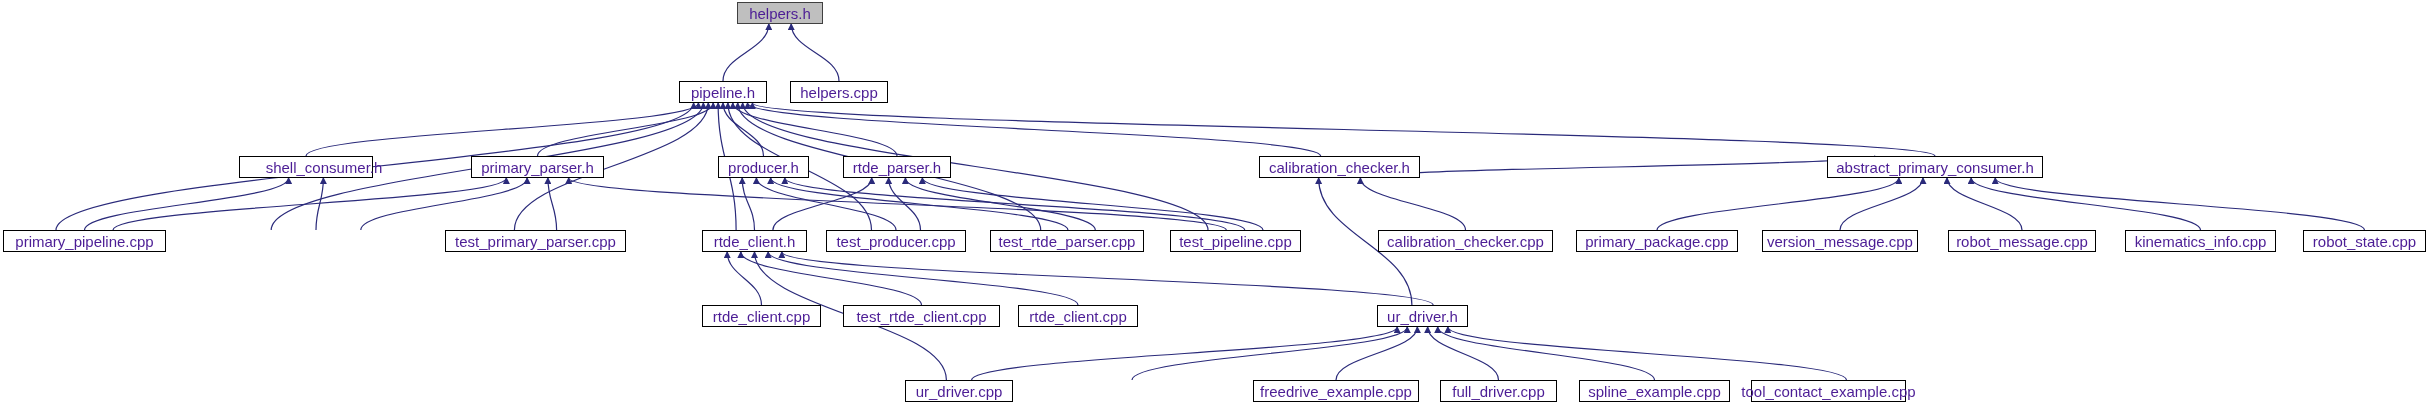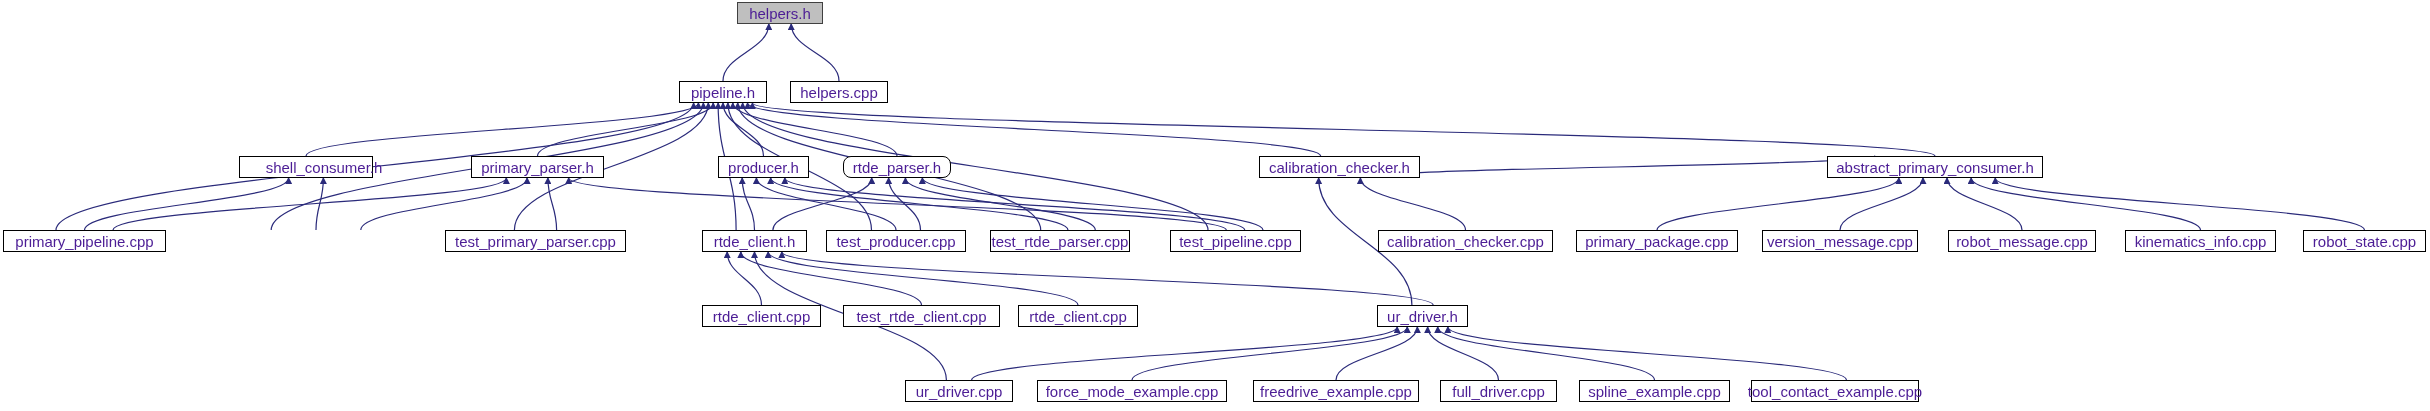--- a/index.html
+++ b/index.html
@@ -104,42 +104,42 @@
     </div>
     <div class="node" style="left: 239px; top: 156px; width: 134px; padding-left: 36px;">
       <span class="lbl">shell_consumer.h</span>
     </div>
     <div class="node" style="left: 471px; top: 156px; width: 133px;">
       <span class="lbl">primary_parser.h</span>
     </div>
     <div class="node" style="left: 718px; top: 156px; width: 91px;">
       <span class="lbl">producer.h</span>
     </div>
-    <div class="node" style="left: 843px; top: 156px; width: 108px; border-radius: 8px;">
+    <div class="node" style="left: 843px; top: 156px; width: 108px;">
       <span class="lbl">rtde_parser.h</span>
     </div>
     <div class="node" style="left: 1259px; top: 156px; width: 161px;">
       <span class="lbl">calibration_checker.h</span>
     </div>
     <div class="node" style="left: 1827px; top: 156px; width: 216px;">
       <span class="lbl">abstract_primary_consumer.h</span>
     </div>
     <div class="node" style="left: 3px; top: 230px; width: 163px;">
       <span class="lbl">primary_pipeline.cpp</span>
     </div>
     <div class="node" style="left: 445px; top: 230px; width: 181px;">
       <span class="lbl">test_primary_parser.cpp</span>
     </div>
     <div class="node" style="left: 702px; top: 230px; width: 105px;">
       <span class="lbl">rtde_client.h</span>
     </div>
     <div class="node" style="left: 826px; top: 230px; width: 140px;">
       <span class="lbl">test_producer.cpp</span>
     </div>
-    <div class="node" style="left: 990px; top: 230px; width: 140px;">
+    <div class="node" style="left: 990px; top: 230px; width: 154px;">
       <span class="lbl">test_rtde_parser.cpp</span>
     </div>
     <div class="node" style="left: 1170px; top: 230px; width: 131px; text-align: right;">
       <span class="lbl">test_pipeline.cpp</span>
     </div>
     <div class="node" style="left: 1378px; top: 230px; width: 175px;">
       <span class="lbl">calibration_checker.cpp</span>
     </div>
     <div class="node" style="left: 1576px; top: 230px; width: 162px;">
       <span class="lbl">primary_package.cpp</span>
@@ -164,28 +164,25 @@
     </div>
     <div class="node" style="left: 1018px; top: 305px; width: 120px;">
       <span class="lbl">rtde_client.cpp</span>
     </div>
     <div class="node" style="left: 1377px; top: 305px; width: 91px;">
       <span class="lbl">ur_driver.h</span>
     </div>
     <div class="node" style="left: 905px; top: 380px; width: 108px;">
       <span class="lbl">ur_driver.cpp</span>
     </div>
-    <div class="node" style="left: 1037px; top: 380px; width: 190px;">
-      <span class="lbl">force_mode_example.cpp</span>
-    </div>
     <div class="node" style="left: 1253px; top: 380px; width: 166px;">
       <span class="lbl">freedrive_example.cpp</span>
     </div>
     <div class="node" style="left: 1440px; top: 380px; width: 117px;">
       <span class="lbl">full_driver.cpp</span>
     </div>
     <div class="node" style="left: 1579px; top: 380px; width: 151px;">
       <span class="lbl">spline_example.cpp</span>
     </div>
-    <div class="node" style="left: 1751px; top: 380px; width: 168px;">
+    <div class="node" style="left: 1751px; top: 380px; width: 155px;">
       <span class="lbl">tool_contact_example.cpp</span>
     </div>
   </div>
 
 </body></html>

